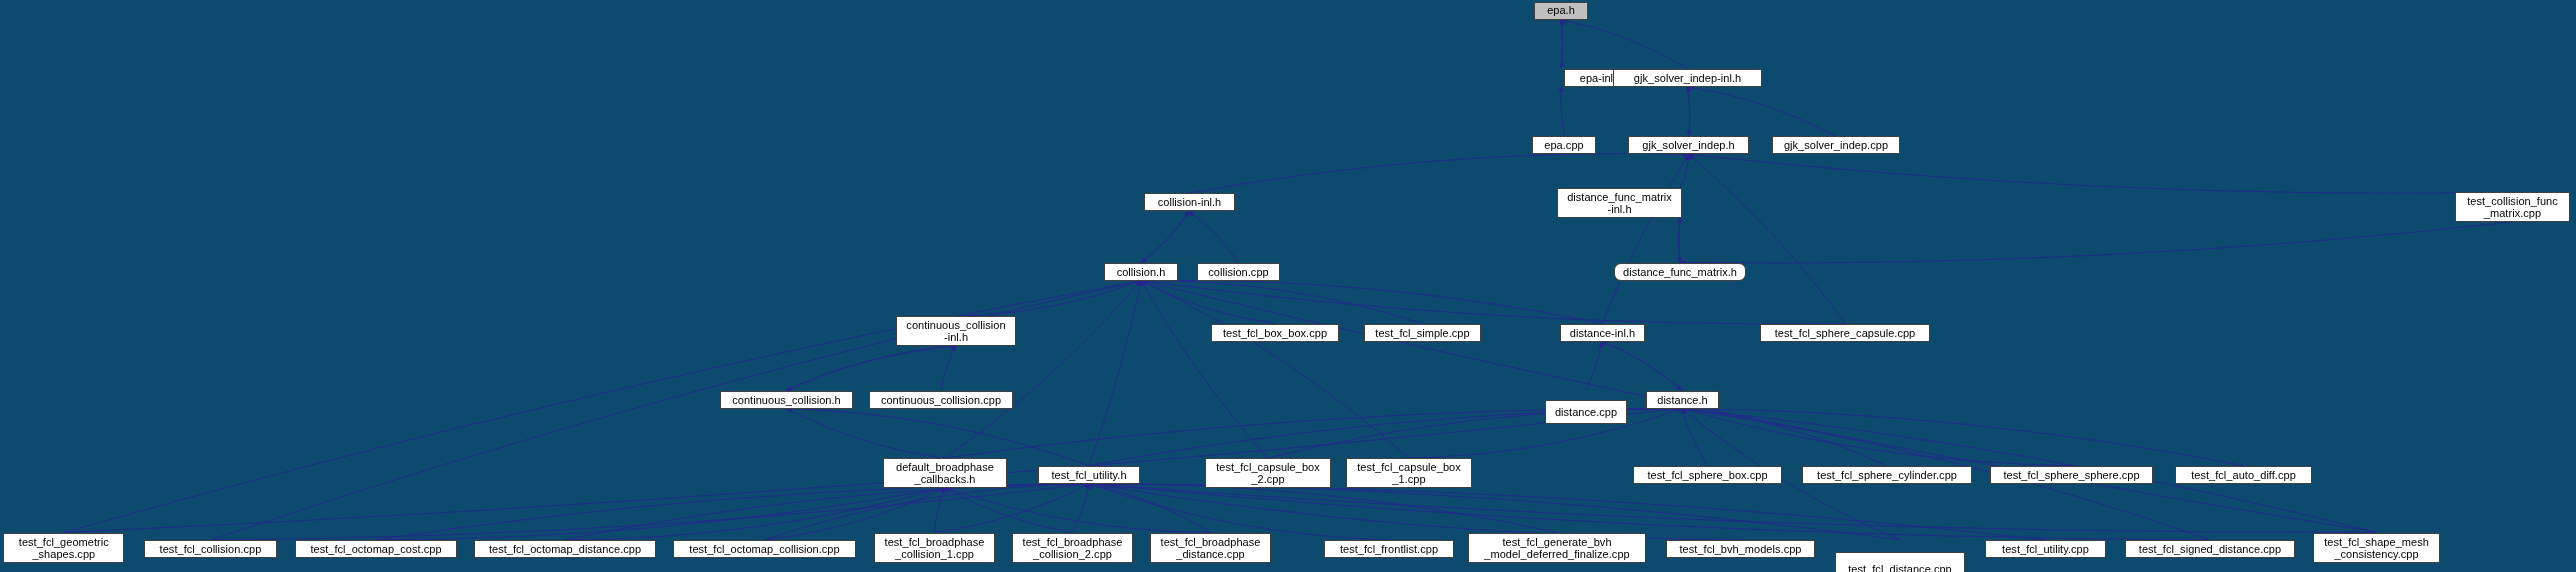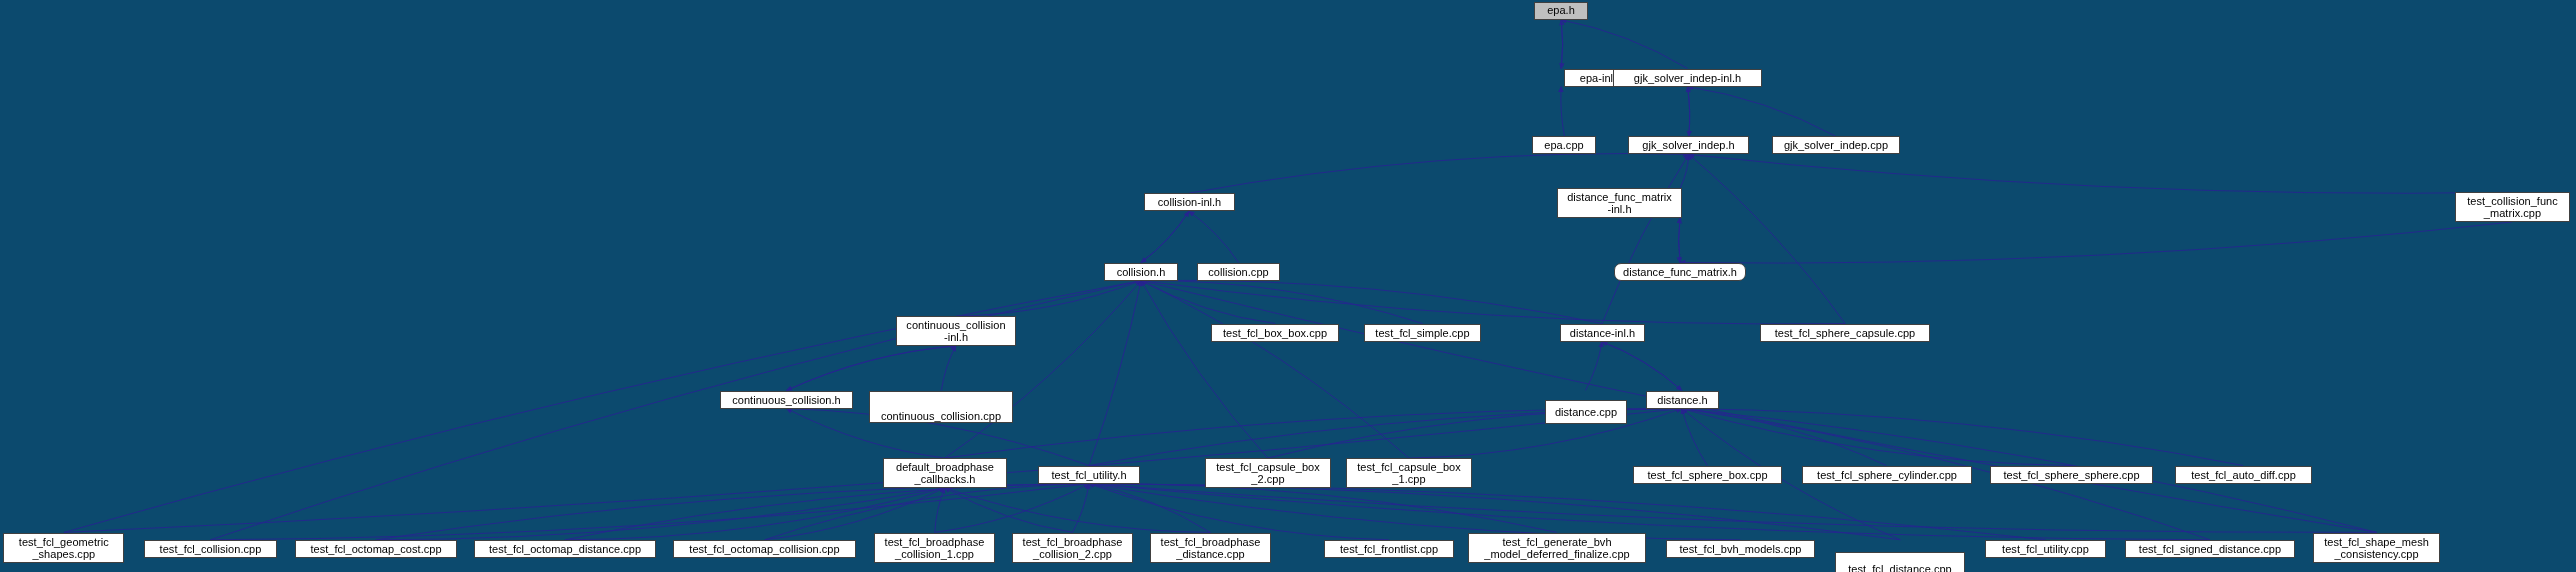--- a/index.html
+++ b/index.html
@@ -146,21 +146,21 @@
     <div class="gnode" style="left: 1104px; top: 263px; width: 74px; height: 18px;"><span class="lbl">collision.h</span></div>
     <div class="gnode" style="left: 1197px; top: 263px; width: 83px; height: 18px;"><span class="lbl">collision.cpp</span></div>
     <div class="gnode" style="left: 1614px; top: 263px; width: 132px; height: 18px; border-radius: 7px;"><span class="lbl">distance_func_matrix.h</span></div>
     <div class="gnode" style="left: 896px; top: 316px; width: 120px; height: 30px;"><span class="lbl">continuous_collision
 -inl.h</span></div>
     <div class="gnode" style="left: 1211px; top: 324px; width: 128px; height: 18px;"><span class="lbl">test_fcl_box_box.cpp</span></div>
     <div class="gnode" style="left: 1364px; top: 324px; width: 117px; height: 18px;"><span class="lbl">test_fcl_simple.cpp</span></div>
     <div class="gnode" style="left: 1560px; top: 324px; width: 85px; height: 18px;"><span class="lbl">distance-inl.h</span></div>
     <div class="gnode" style="left: 1760px; top: 324px; width: 170px; height: 18px;"><span class="lbl">test_fcl_sphere_capsule.cpp</span></div>
     <div class="gnode" style="left: 720px; top: 391px; width: 133px; height: 18px;"><span class="lbl">continuous_collision.h</span></div>
-    <div class="gnode" style="left: 869px; top: 391px; width: 144px; height: 32px; align-items: flex-end;"><span class="lbl">continuous_collision.cpp</span></div>
+    <div class="gnode" style="left: 869px; top: 391px; width: 144px; height: 18px;"><span class="lbl">continuous_collision.cpp</span></div>
     <div class="gnode" style="left: 1545px; top: 400px; width: 82px; height: 24px; justify-content: flex-end;"><span class="lbl">distance.cpp</span></div>
     <div class="gnode" style="left: 1646px; top: 391px; width: 73px; height: 18px;"><span class="lbl">distance.h</span></div>
     <div class="gnode" style="left: 883px; top: 458px; width: 124px; height: 30px;"><span class="lbl">default_broadphase
 _callbacks.h</span></div>
     <div class="gnode" style="left: 1038px; top: 466px; width: 102px; height: 18px;"><span class="lbl">test_fcl_utility.h</span></div>
     <div class="gnode" style="left: 1205px; top: 458px; width: 126px; height: 30px;"><span class="lbl">test_fcl_capsule_box
 _2.cpp</span></div>
     <div class="gnode" style="left: 1346px; top: 458px; width: 126px; height: 30px;"><span class="lbl">test_fcl_capsule_box
 _1.cpp</span></div>
     <div class="gnode" style="left: 1633px; top: 466px; width: 149px; height: 18px;"><span class="lbl">test_fcl_sphere_box.cpp</span></div>

